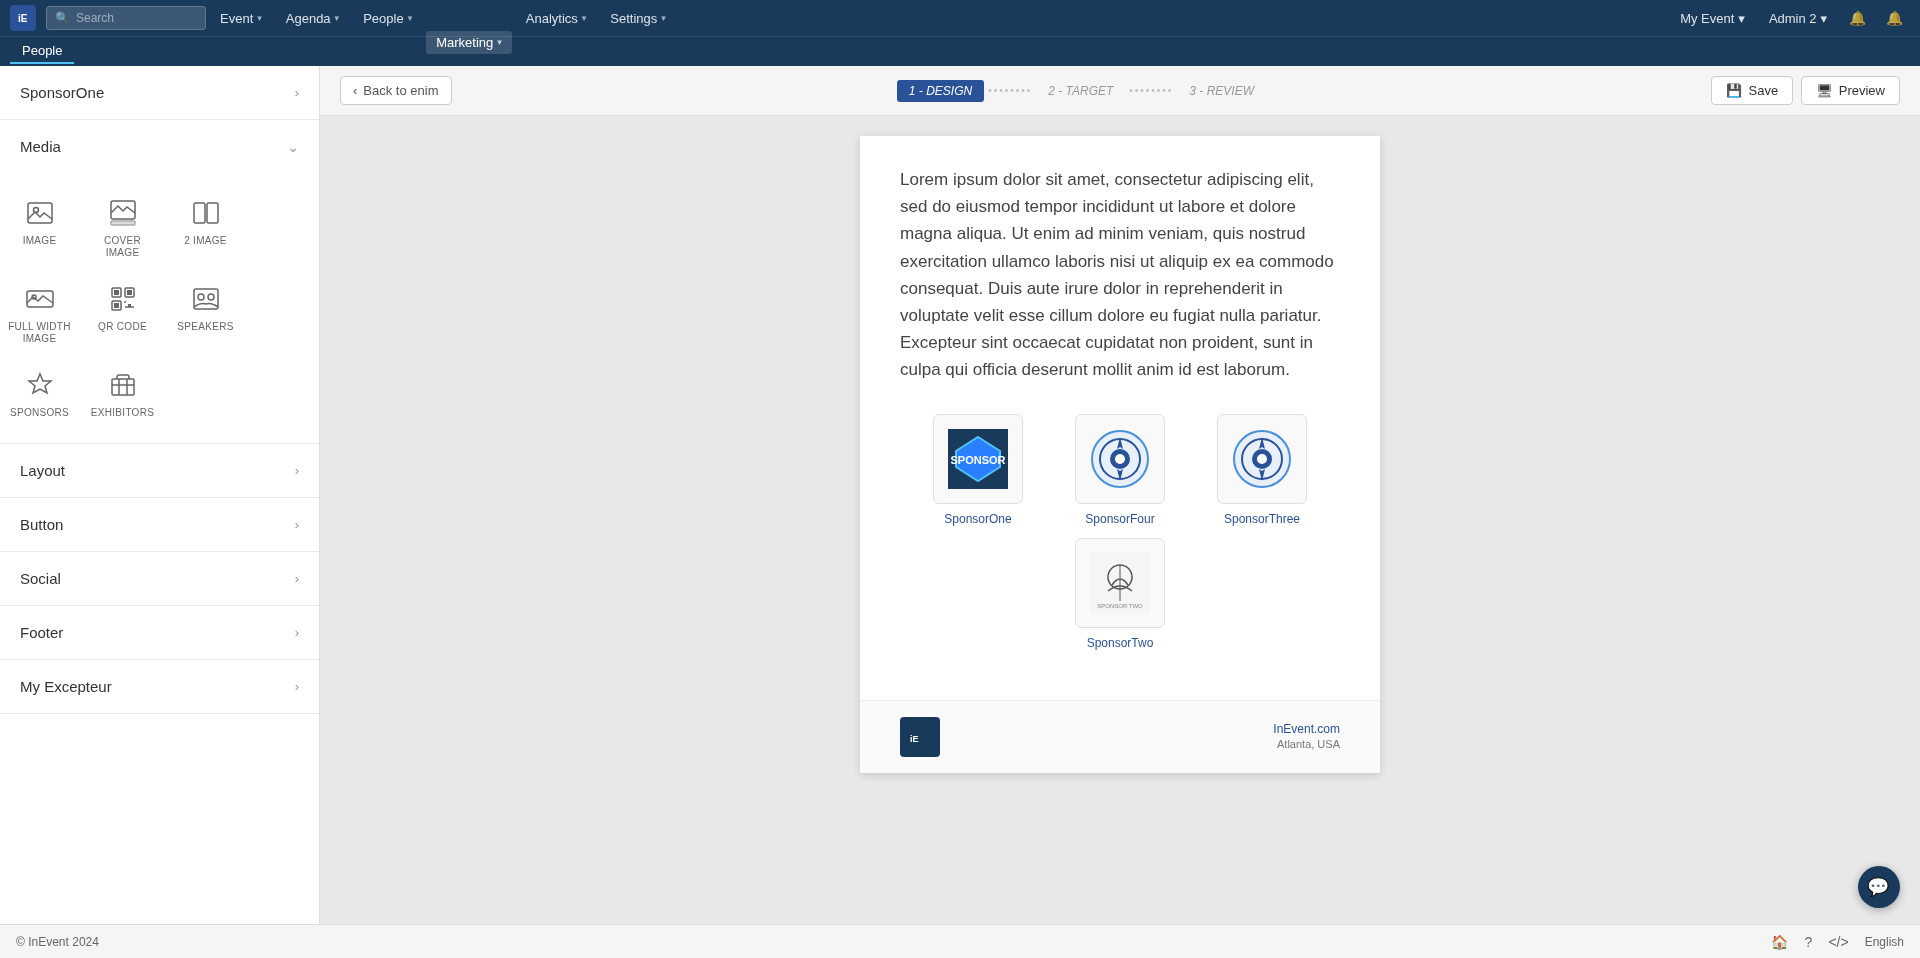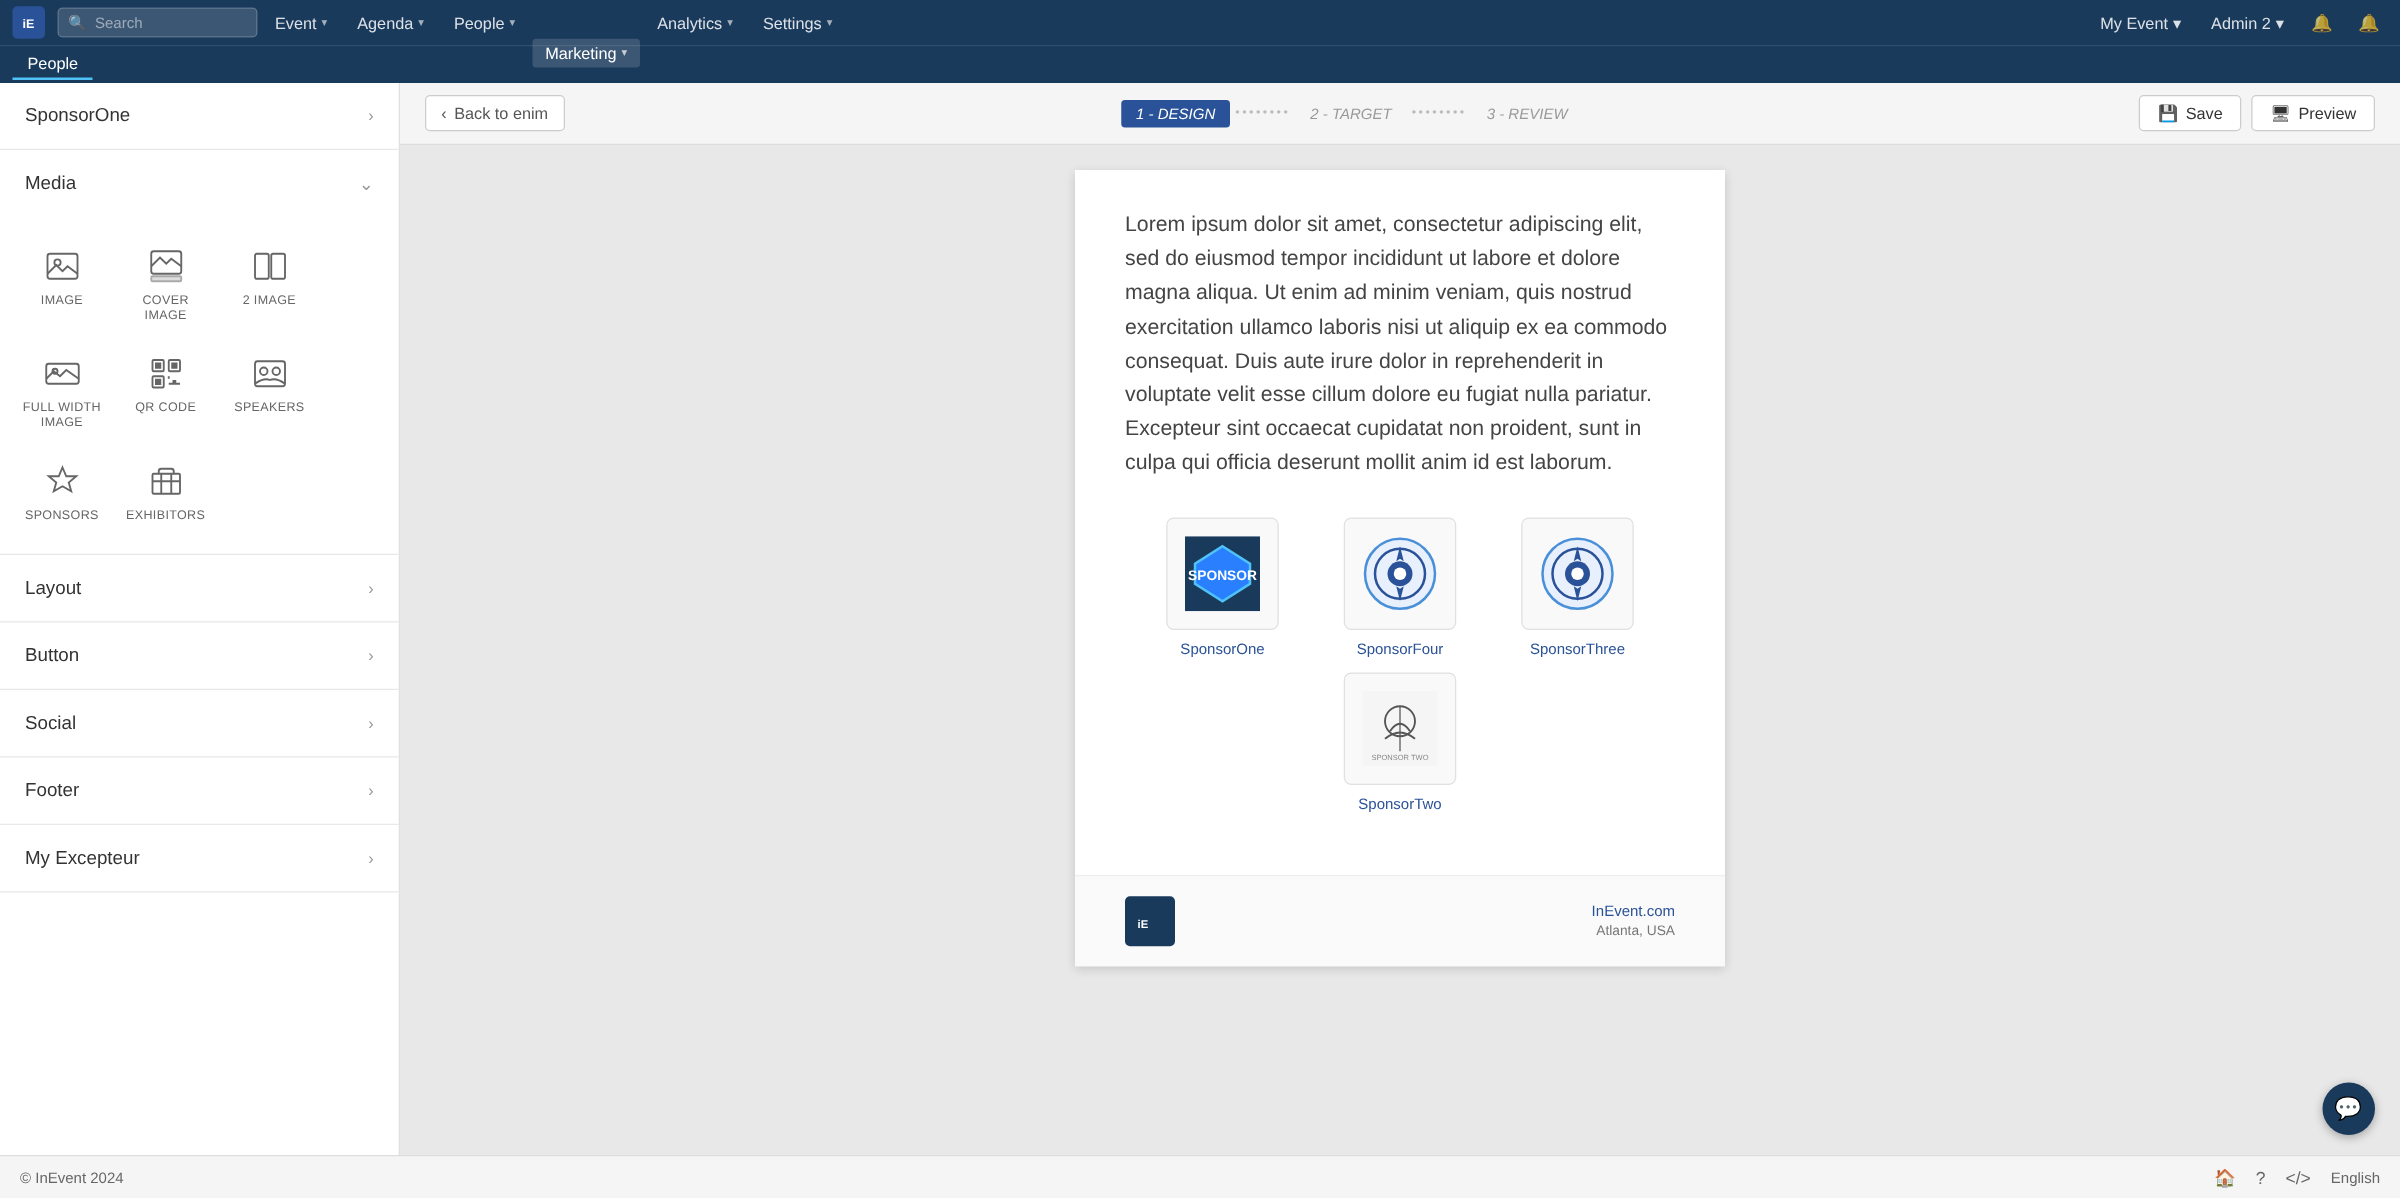--- a/index.html
+++ b/index.html
@@ -111,21 +111,21 @@
       padding: 18px 20px;
       cursor: pointer;
       font-size: 15px;
       font-weight: 400;
       color: #333;
     }
     .sidebar-chevron { color: #999; font-size: 14px; }
 
     
     .media-section {
-      padding: 16px 12px;
+      padding: 16px 2px;
     }
     .media-grid {
       display: flex;
       flex-wrap: wrap;
       gap: 8px;
     }
     .media-item {
       display: flex;
       flex-direction: column;
       align-items: center;

